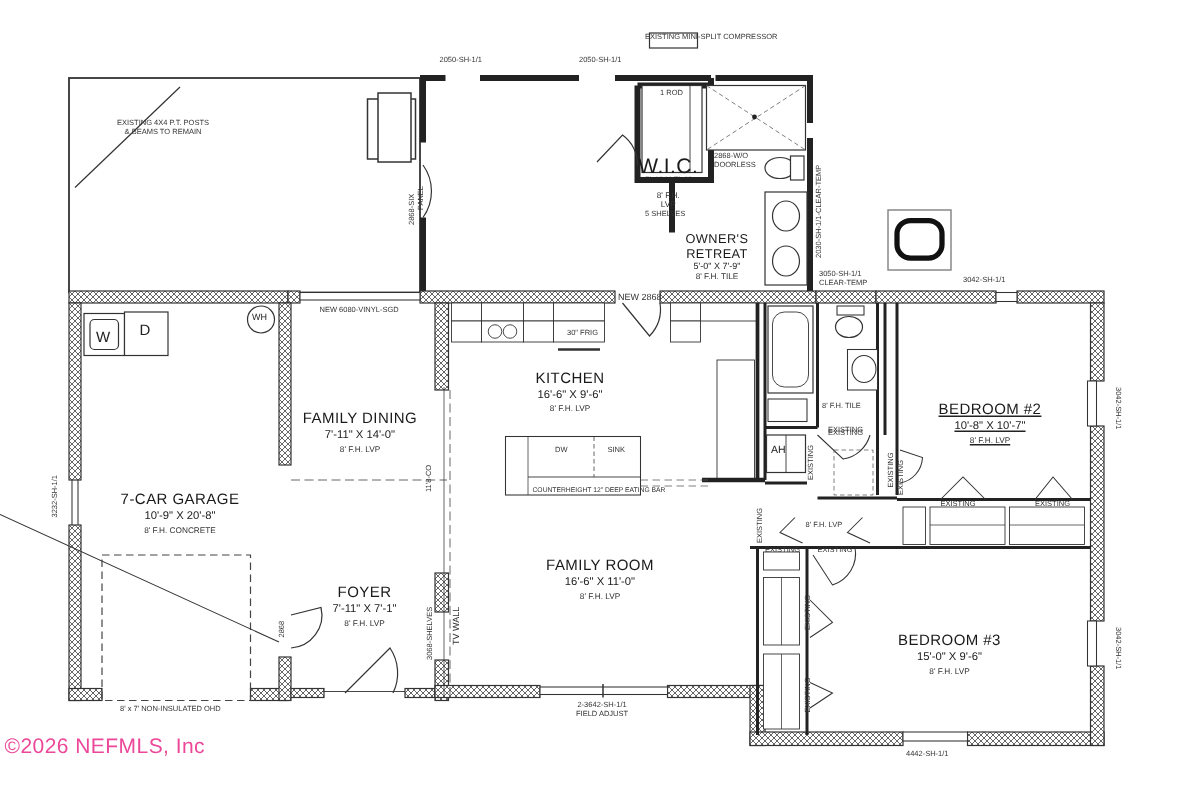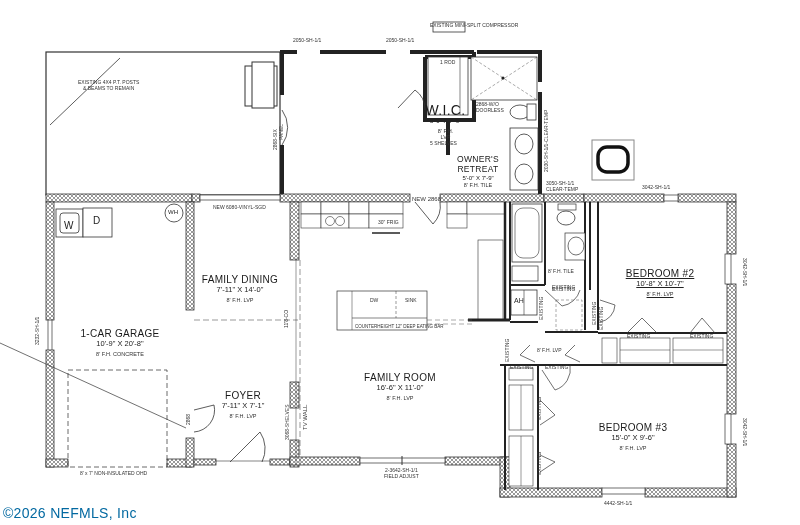--- a/index.html
+++ b/index.html
@@ -5,21 +5,21 @@
   html, body { margin:0; padding:0; background:#ffffff; }
   body { width:800px; height:525px; position:relative; overflow:hidden; font-family:"Liberation Sans", sans-serif; color:#222; }
   .plan { position:absolute; left:0; top:0; width:800px; height:525px; }
   .lbl { position:absolute; text-align:center; white-space:nowrap; line-height:1.15; }
   .room-name { font-size:10px; letter-spacing:0.3px; color:#1a1a1a; }
   .room-dim { font-size:7.5px; color:#222; }
   .room-floor { font-size:5.5px; color:#333; margin-top:3px; }
   .tiny { position:absolute; font-size:5px; color:#333; white-space:nowrap; }
   .vert { transform-origin:left top; transform:rotate(-90deg); }
   .vert90 { transform-origin:left top; transform:rotate(90deg); }
-  .watermark { position:absolute; left:3px; top:489px; font-size:14px; color:#0369a1; font-family:"Liberation Sans", sans-serif; letter-spacing:0.3px;margin-top:16px; }
+  .watermark { position:absolute; left:3px; top:489px; font-size:14px; color:#ec4899; font-family:"Liberation Sans", sans-serif; letter-spacing:0.3px; }
 </style>
 </head>
 <body>
 
 <div class="plan">
 <svg width="800" height="525" viewBox="0 0 800 525" xmlns="http://www.w3.org/2000/svg">
   <defs>
     <pattern id="hatch" width="4" height="4" patternUnits="userSpaceOnUse">
       <rect width="4" height="4" fill="#fff"></rect>
       <path d="M0 0 L4 4 M4 0 L0 4" stroke="#555" stroke-width="0.6"></path>
@@ -249,21 +249,21 @@
       <div>3050-SH-1/1</div>
       <div>CLEAR-TEMP</div>
     </div>
 <div class="tiny" style="left:642px;top:184px;">3042-SH-1/1</div>
 
 
 <div class="lbl" style="left:64px;top:220px;font-size:10px;">W</div>
 <div class="lbl" style="left:93px;top:215px;font-size:10px;">D</div>
 <div class="lbl" style="left:168px;top:209px;font-size:6px;">WH</div>
 <div class="lbl" style="left:70px;top:328px;width:100px;">
-  <div class="room-name">1-CAR GARAGE</div>
+  <div class="room-name">7-CAR GARAGE</div>
   <div class="room-dim">10'-9" X 20'-8"</div>
   <div class="room-floor">8' F.H.  CONCRETE</div>
 </div>
 <div class="tiny" style="left:80px;top:470px;">8' x 7' NON-INSULATED OHD</div>
 <div class="tiny vert" style="left:34px;top:345px;">3232-SH-1/1</div>
 
 
 <div class="tiny" style="left:213px;top:204px;">NEW 6080-VINYL-SGD</div>
 <div class="lbl" style="left:200px;top:258px;width:80px;margin-top:16px;">
   <div class="room-name">FAMILY DINING</div>
@@ -278,20 +278,25 @@
   <div class="room-dim">7'-11" X 7'-1"</div>
   <div class="room-floor">8' F.H.  LVP</div>
 </div>
 <div class="tiny vert" style="left:185px;top:425px;">2868</div>
 <div class="tiny vert" style="left:284px;top:440px;">3068-SHELVES</div>
 <div class="tiny vert" style="left:302px;top:430px;font-size:6px;">TV WALL</div>
 
 
 <div class="tiny" style="left:412px;top:196px;font-size:6px;">NEW 2868</div>
 <div class="tiny" style="left:378px;top:219px;">30" FRIG</div>
+<div class="lbl" style="left:340px;top:247px;width:80px;">
+  <div class="room-name">KITCHEN</div>
+  <div class="room-dim">16'-6" X 9'-6"</div>
+  <div class="room-floor">8' F.H.  LVP</div>
+</div>
 <div class="tiny" style="left:370px;top:297px;">DW</div>
 <div class="tiny" style="left:405px;top:297px;">SINK</div>
 <div class="tiny" style="left:355px;top:324px;font-size:4.5px;">COUNTERHEIGHT 12" DEEP EATING BAR</div>
 
 
 <div class="lbl" style="left:360px;top:372px;width:80px;">
   <div class="room-name">FAMILY ROOM</div>
   <div class="room-dim">16'-6" X 11'-0"</div>
   <div class="room-floor">8' F.H.  LVP</div>
 </div>

